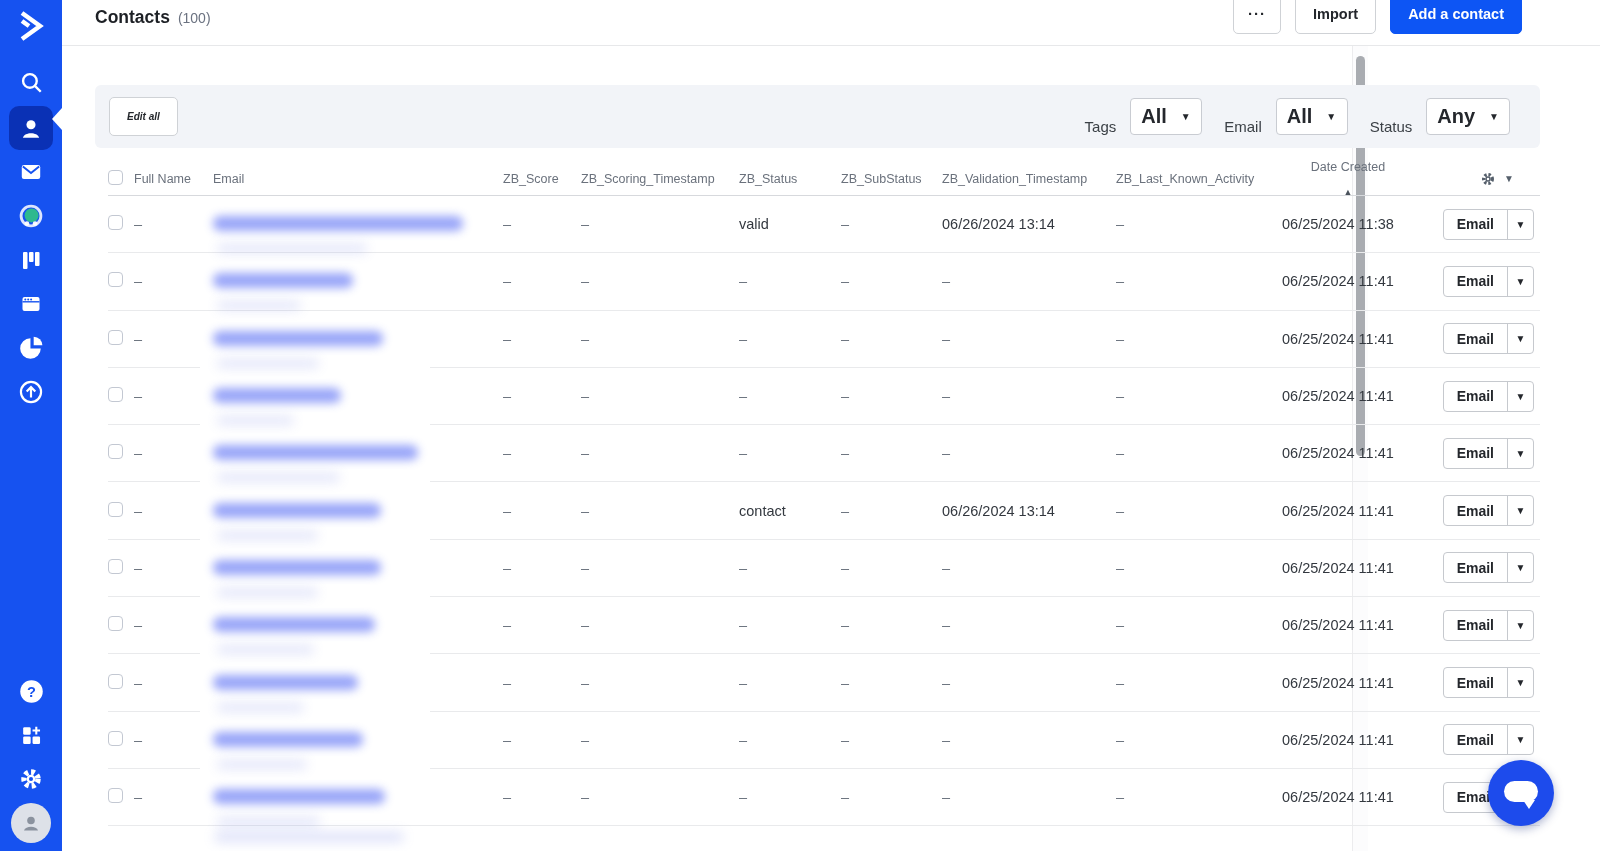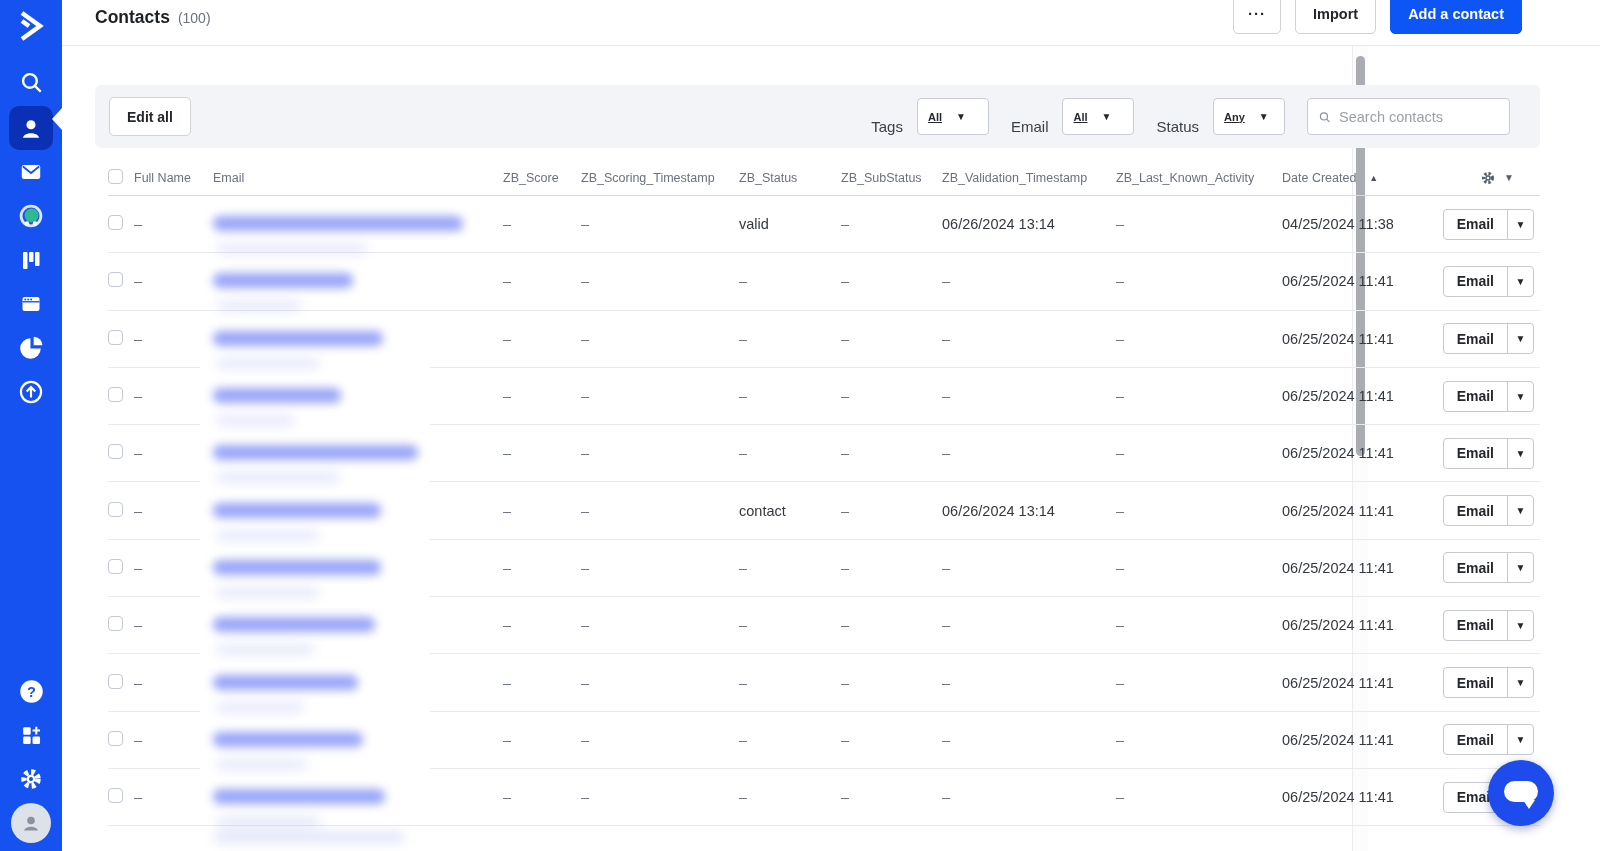--- a/index.html
+++ b/index.html
@@ -39,42 +39,42 @@
   
   .scroll-gutter { position:absolute; right:0; top:46px; width:16px; height:805px;
     background:#fcfcfd; border-left:1px solid #ececee; }
   .scroll-thumb { position:absolute; right:3px; top:10px; width:9px; height:400px;
     border-radius:5px; background:#a9acb1; cursor:grab; }
 
   
   .filterband { position:absolute; left:33px; top:85px; width:1445px; height:63px;
     background:#f2f4f8; border-radius:6px; display:flex; align-items:center;
     padding:0 30px 0 14px; }
-  .btn-editall { height:39px; font-size:14px; }
+  .btn-editall { height:39px; font-size:10px;font-style:italic; }
   .filter-right { margin-left:auto; display:flex; align-items:flex-end; gap:14px; }
   .f-label { font-size:15px; color:#3b4046; margin-left:8px; }
   .f-select { height:37px; min-width:72px; background:#fff; border:1px solid #c9ccd2;
     border-radius:4px; display:flex; align-items:center; padding:0 10px; gap:14px;
     cursor:pointer; }
-  .f-select .val { font-size:11px; font-weight:700; color:#24272c;text-decoration:underline; }
+  .f-select .val { font-size:20px; font-weight:700; color:#24272c; }
   .caret { font-size:10px; color:#24272c; }
   .searchbox { width:203px; height:37px; background:#fff; border:1px solid #c9ccd2;
     border-radius:4px; display:flex; align-items:center; padding:0 10px; gap:8px; margin-left:8px; }
   .searchbox input { border:none; outline:none; width:160px; font-size:14.5px;
     color:#24272c; font-family:"Liberation Sans", sans-serif; }
   .searchbox input::placeholder { color:#9aa0a8; }
 
   
   .tablegrid { display:grid;
     grid-template-columns:26px 79px 290px 78px 158px 102px 101px 174px 166px 132px 126px;
     align-items:center; }
   .thead { position:absolute; left:46px; top:160px; width:1432px; height:36px;
     border-bottom:1px solid #d7d9dd; }
   .th { font-size:12.5px; color:#6a717c; white-space:nowrap; }
-  .th-sort { display:flex; align-items:center; gap:13px; }
+  .th-sort { display:flex; align-items:center; gap:13px;flex-direction:column; }
   .sort-arrow { font-size:9px; color:#4a525c; }
   .th-actions { display:flex; justify-content:flex-end; align-items:center; gap:8px;
     padding-right:26px; }
 
   .rows { position:absolute; left:46px; top:196px; width:1432px; }
   .trow { height:57.3px; border-bottom:1px solid #e9eaec; }
   .cell { font-size:14.5px; color:#33383f; white-space:nowrap; }
   .dim { color:#6e7681; }
   .cb { width:15px; height:15px; border:1px solid #c3c8d2; border-radius:4px;
     background:#fff; display:inline-block; cursor:pointer; }
@@ -237,27 +237,20 @@
       </div>
       <span class="f-label">Email</span>
       <div class="f-select">
         <span class="val">All</span>
         <span class="caret">▼</span>
       </div>
       <span class="f-label">Status</span>
       <div class="f-select">
         <span class="val">Any</span>
         <span class="caret">▼</span>
-      </div>
-      <div class="searchbox">
-        <svg width="16" height="16" viewBox="0 0 24 24">
-          <circle cx="11" cy="11" r="6.5" stroke="#8a919b" stroke-width="2.2" fill="none"></circle>
-          <path d="M16 16 L21 21" stroke="#8a919b" stroke-width="2.2"></path>
-        </svg>
-        <input type="text" placeholder="Search contacts" style="">
       </div>
     </div>
   </div>
 
   <div class="thead tablegrid">
     <div class="th"><span class="cb"></span></div>
     <div class="th">Full Name</div>
     <div class="th">Email</div>
     <div class="th">ZB_Score</div>
     <div class="th">ZB_Scoring_Timestamp</div>
@@ -286,21 +279,21 @@
         <div class="cell c-email">
           <span class="blur-blob" style="width: 250px;"></span>
           <span class="ghost-blob" style="width: 150px;"></span>
         </div>
         <div class="cell dim">–</div>
         <div class="cell dim">–</div>
         <div class="cell">valid</div>
         <div class="cell dim">–</div>
         <div class="cell">06/26/2024 13:14</div>
         <div class="cell dim">–</div>
-        <div class="cell">04/25/2024 11:38</div>
+        <div class="cell">06/25/2024 11:38</div>
         <div class="cell c-act">
           <div class="split-btn">
             <span class="split-main">Email</span>
             <span class="split-caret">
               <span class="caret">▼</span>
             </span>
           </div>
         </div>
       </div>
       <div class="trow tablegrid">

